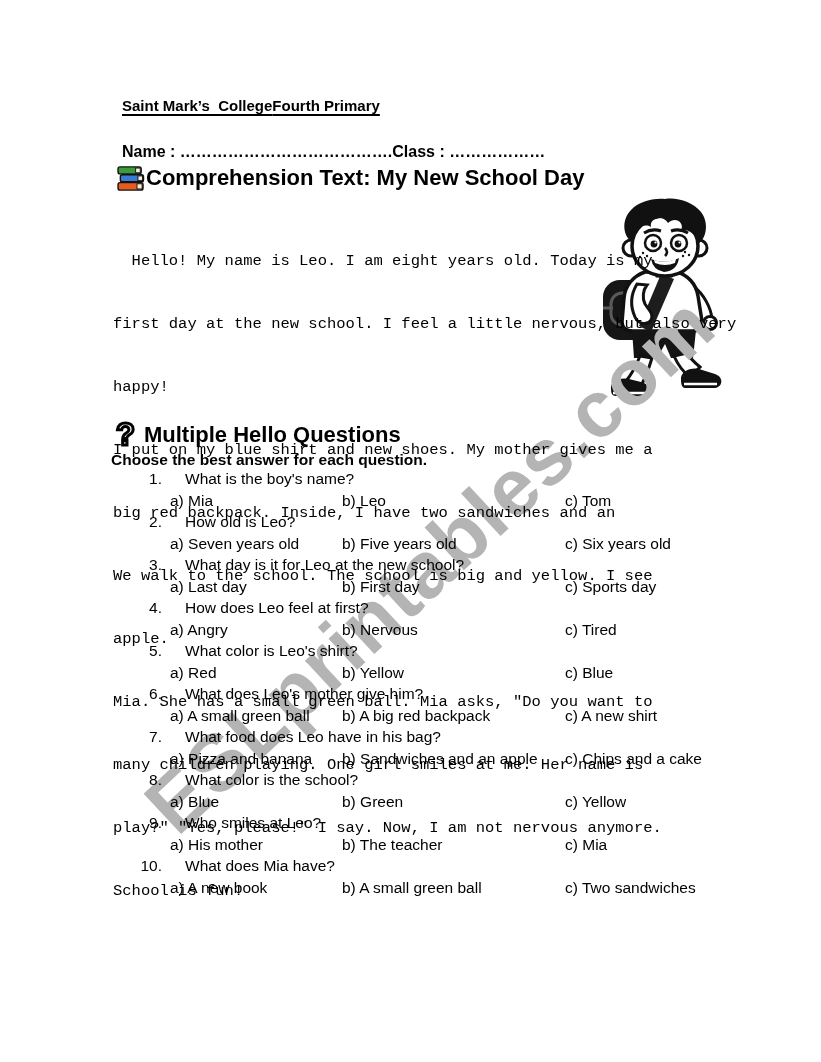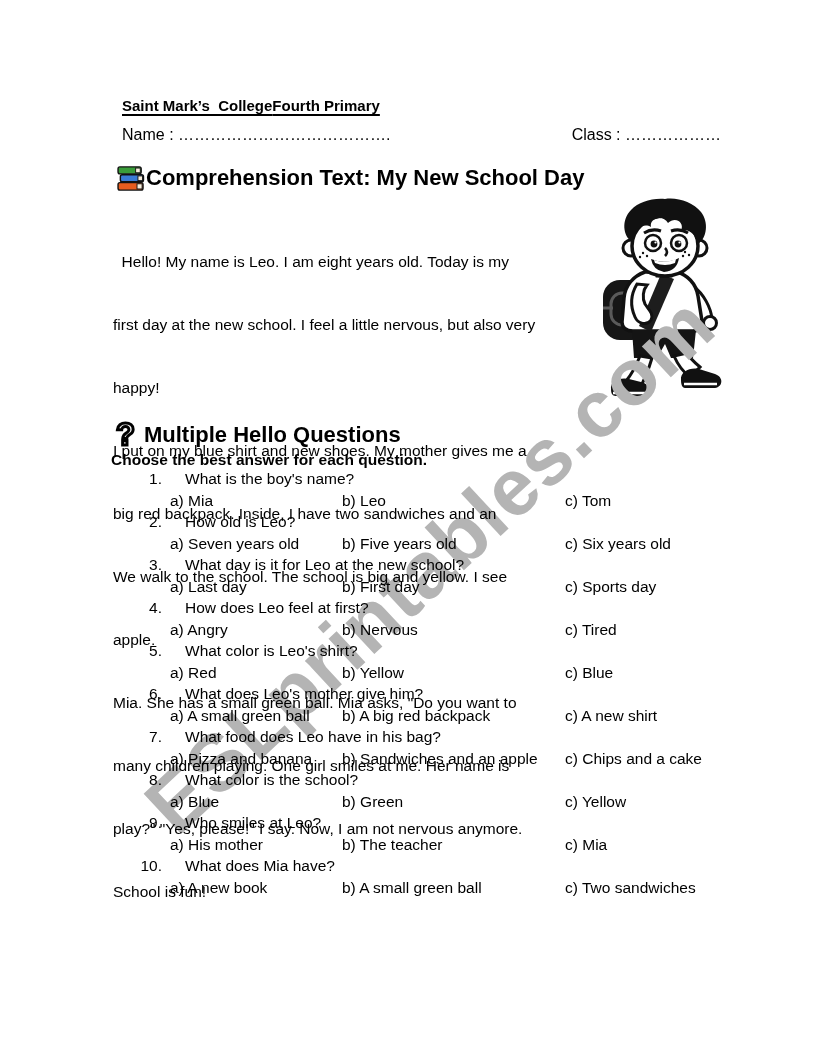--- a/index.html
+++ b/index.html
@@ -11,35 +11,35 @@
   .ws-pre{white-space:pre;}
 
   .header-row{
     position:absolute;top:97px;left:122px;right:116px;
     display:flex;justify-content:flex-start;
     font-size:15px;font-weight:bold;
   }
   .header-row span{text-decoration:underline;text-decoration-thickness:2px;text-underline-offset:3px;}
 
   .name-row{
-    position:absolute;top:126px;left:122px;right:100px;
-    display:flex;justify-content:space-between;
-    font-size:16px;font-weight:normal;
+    position:absolute;top:143px;left:122px;right:100px;
+    display:flex;
+    font-size:16px;font-weight:bold;
   }
 
   .title-row{
     position:absolute;top:165px;left:116px;
     display:flex;align-items:center;gap:0;
     font-size:22px;font-weight:bold;
   }
   .books-svg{display:block;}
 
   .story{
     position:absolute;top:209px;left:113px;
-    font-size:15.5px;line-height:21px;white-space:pre;
+    font-size:15.5px;line-height:21px;white-space:pre;font-family:Liberation Mono, monospace;
   }
 
   .figure{position:absolute;left:577px;top:196px;width:170px;height:206px;z-index:0;}
 
   .watermark{
     position:absolute;left:-40px;top:505px;width:940px;height:120px;
     z-index:1;text-align:center;line-height:120px;
     font-size:80px;font-weight:bold;letter-spacing:1px;
     color:#b4b4b4;transform:rotate(-43deg);
     pointer-events:none;

